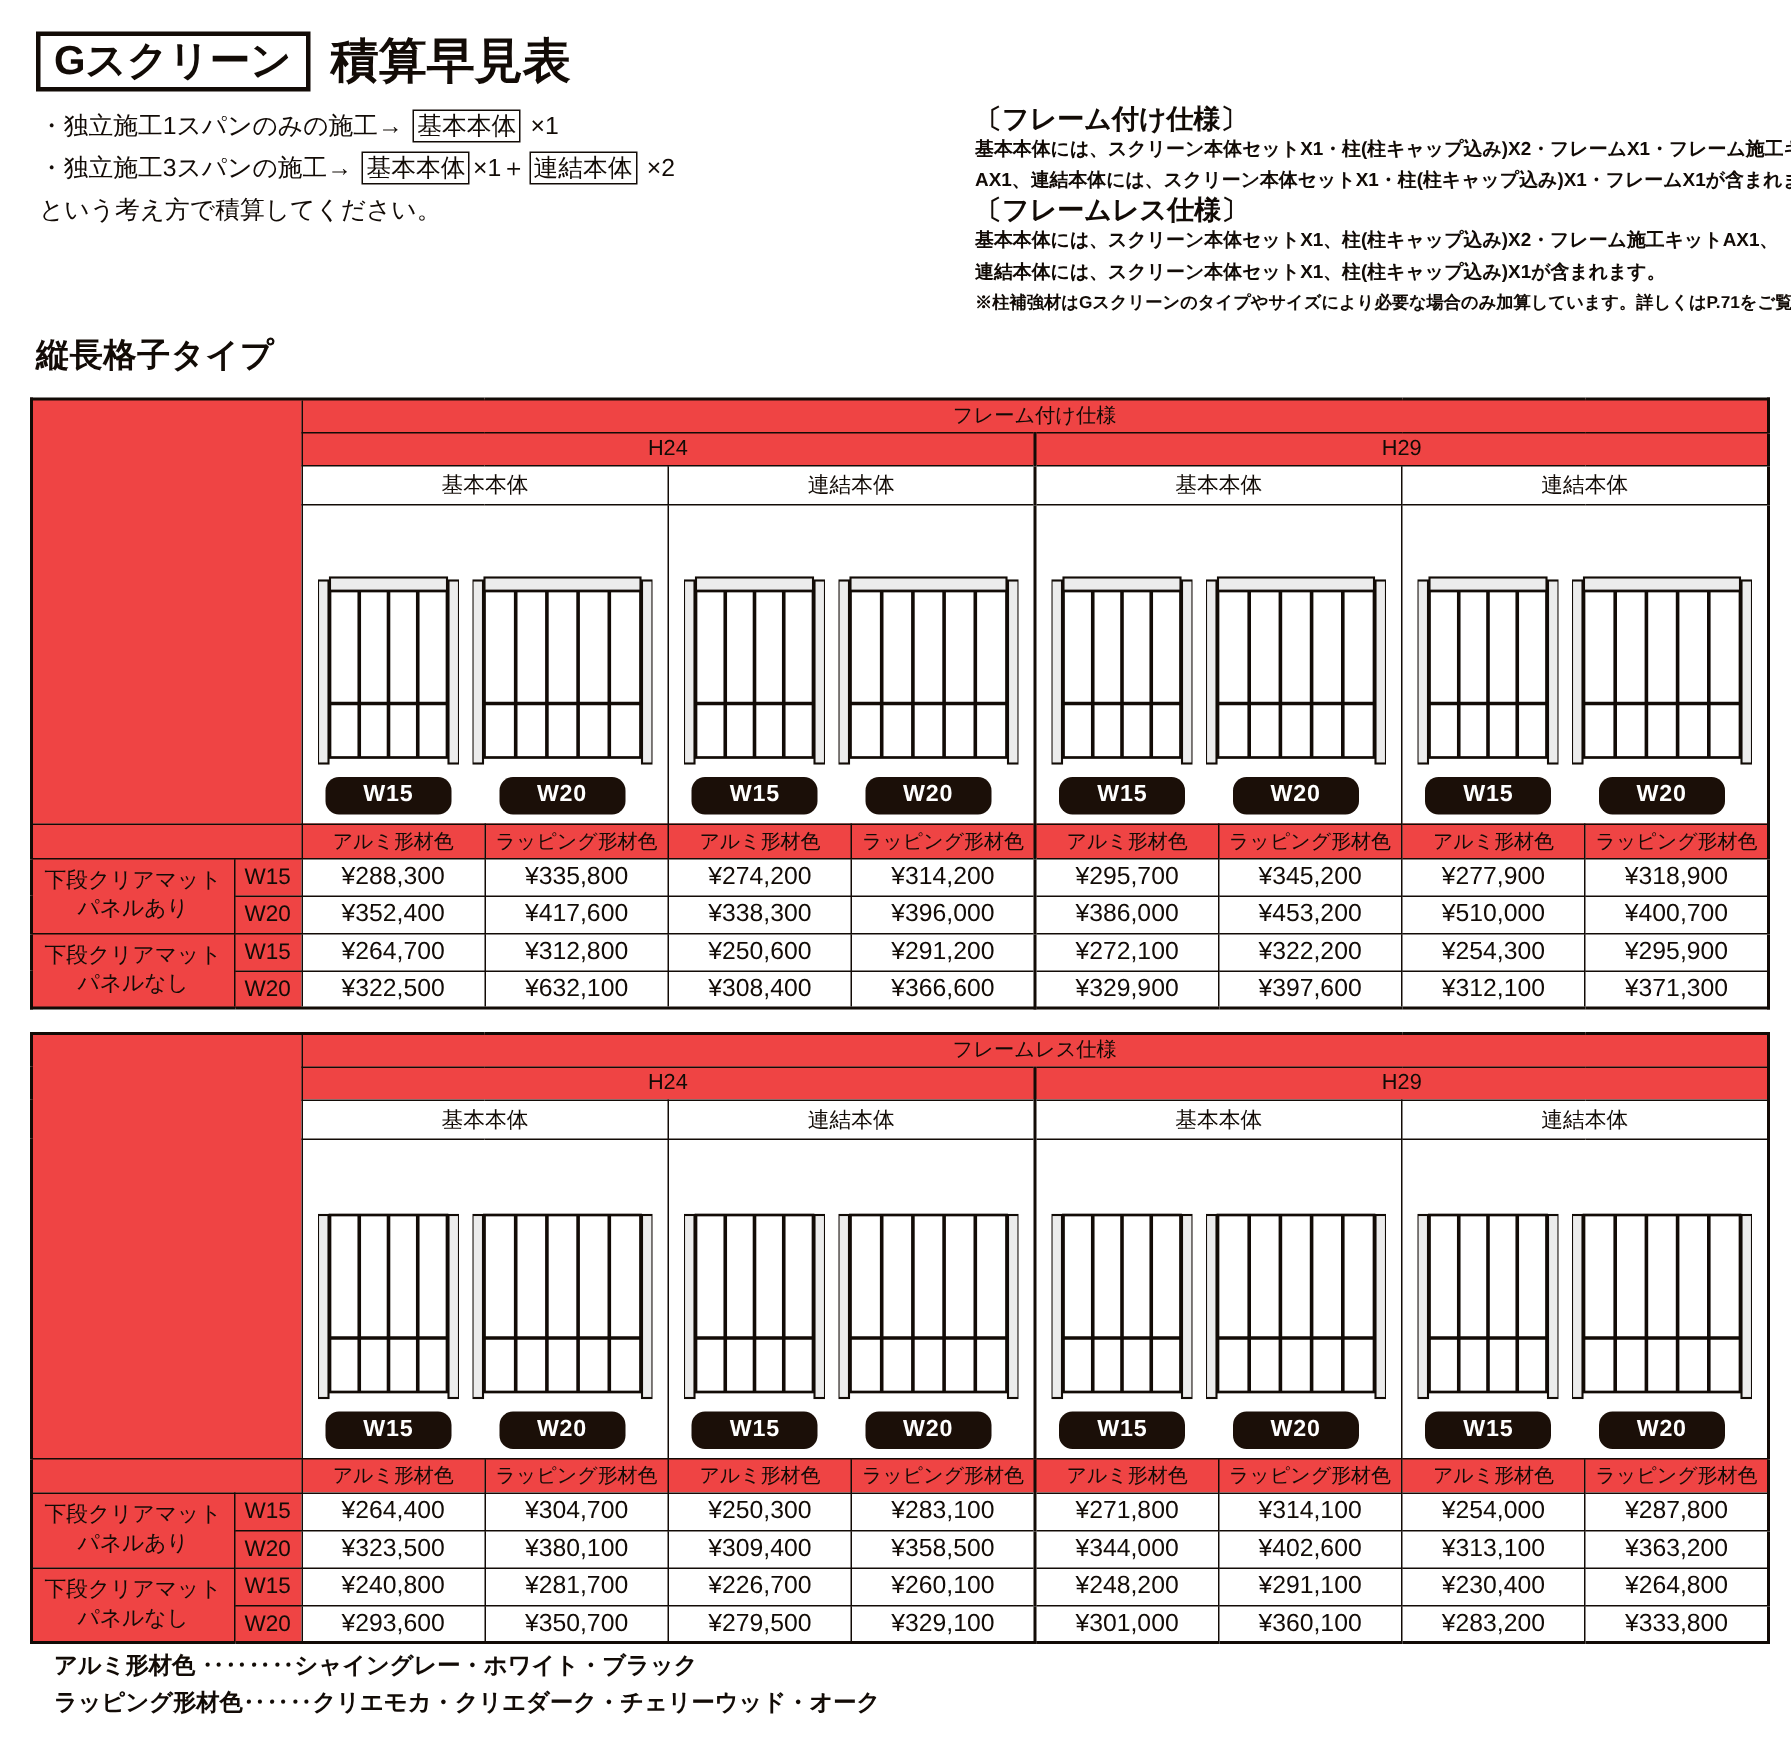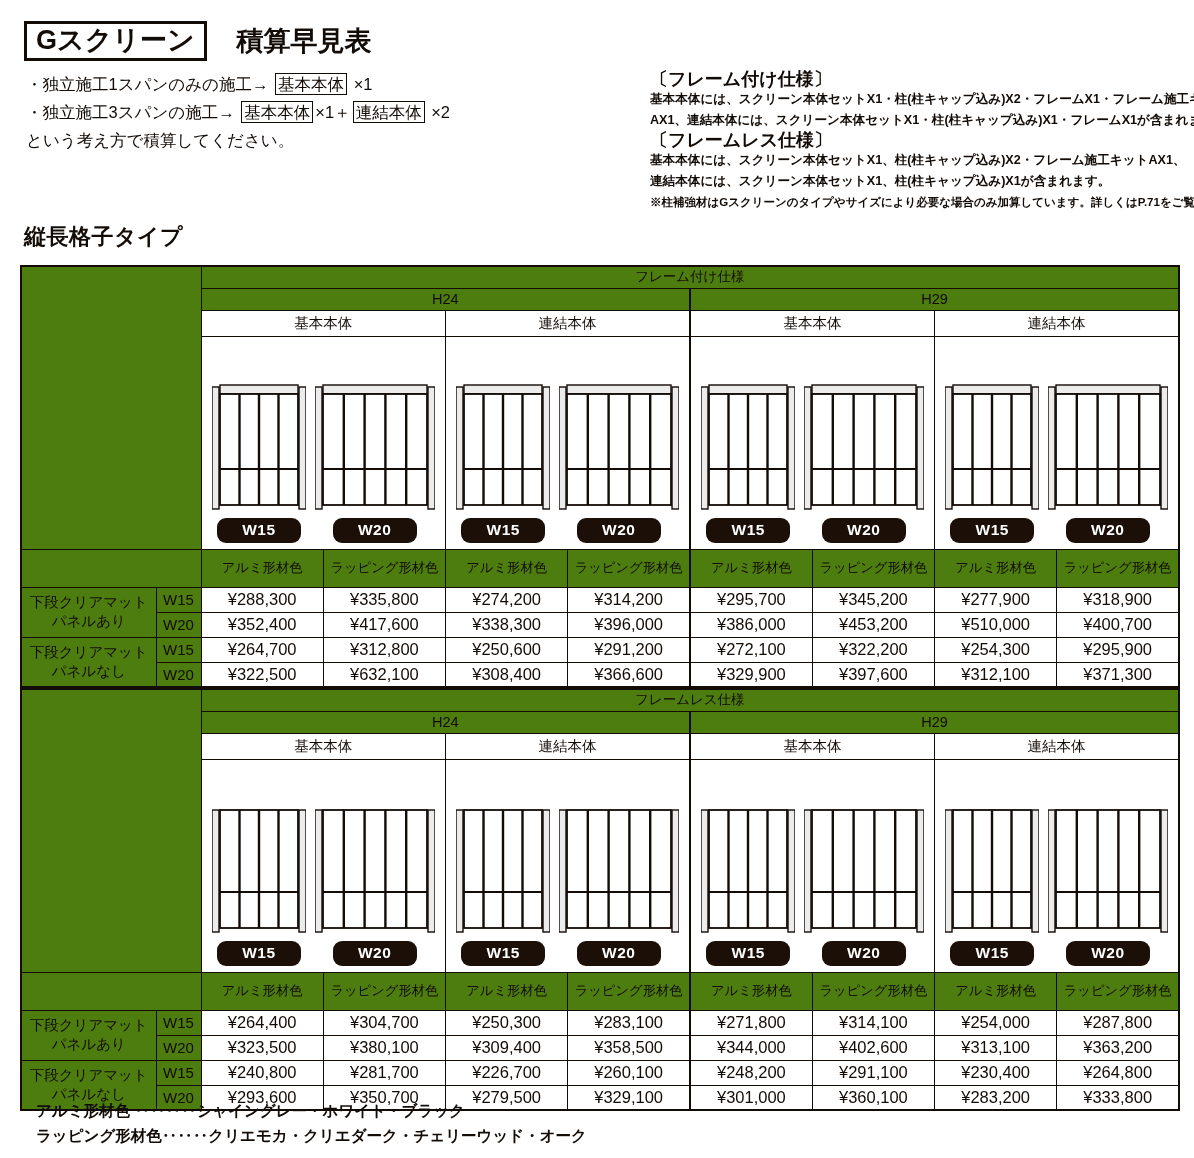--- a/index.html
+++ b/index.html
@@ -13,49 +13,49 @@
     overflow: hidden;
   }
 
   
   #header { position:absolute; left:0; top:0; width:1194px; }
   .title-row { position:absolute; left:24px; top:21px; display:flex; align-items:center; }
   .title-badge {
     border:3px solid #120b06; padding:1px 9px 3px 9px;
     font-size:27px; font-weight:bold; letter-spacing:0px; line-height:1.12;
   }
-  .title-text { font-size:27px; font-weight:bold; margin-left:30px; line-height:1.12; }
+  .title-text { font-size:32px; font-weight:bold; margin-left:14px; line-height:1.12; }
 
   .intro { position:absolute; left:26px; top:70px; width:625px;
            font-size:16.5px; line-height:28px; }
   .intro .ln { white-space:nowrap; }
   .boxed { border:1.6px solid #120b06; padding:0 2px; margin:0 2px; display:inline-block; line-height:20px; }
 
   .notes { position:absolute; left:650px; top:70px; width:536px; }
   .notes .nhead { font-size:18px; font-weight:bold; line-height:19px; }
   .notes .nline { font-size:12.6px; font-weight:bold; line-height:21px; white-space:nowrap; }
   .notes .nsmall { font-size:11.5px; font-weight:bold; line-height:20px; white-space:nowrap; }
 
   
   .section-title { position:absolute; font-size:22px; font-weight:bold; letter-spacing:0.5px; }
 
   
   .tbl { position:absolute; border-collapse:collapse; table-layout:fixed; }
   .tbl td, .tbl th { border:1px solid #120b06; padding:0; font-weight:normal; }
-  .gray { background:#4d7c0f; }
+  .gray { background:#ef4444; }
   .white { background:#ffffff; }
   .thickL { border-left:2.5px solid #120b06 !important; }
   .thickR { border-right:2.5px solid #120b06 !important; }
   .thickT { border-top:2.5px solid #120b06 !important; }
   .thickB { border-bottom:2.5px solid #120b06 !important; }
 
   .spec-head { text-align:center; font-size:13.5px; font-weight:bold; height:22px; }
   .h-head    { text-align:center; font-size:14.5px; height:22px; }
   .body-head { text-align:center; font-size:14.5px; font-weight:bold; height:26px; background:#fff; }
-  .mat-head  { text-align:center; font-size:13.3px; height:38px; }
+  .mat-head  { text-align:center; font-size:13.3px; height:23px; }
 
   .rowlbl { text-align:center; font-size:14.5px; line-height:19px; }
   .wcell  { text-align:center; font-size:15px; font-weight:bold; }
   .price  { text-align:center; font-size:16.5px; font-weight:bold; height:25px; background:#fff; }
 
   
   .figcell { background:#fff; height:212px; vertical-align:top; }
   .figwrap { display:flex; justify-content:space-around; align-items:flex-end; height:212px; padding:0 6px 6px 6px; }
   .figitem { display:flex; flex-direction:column; align-items:center; }
   .badge {

